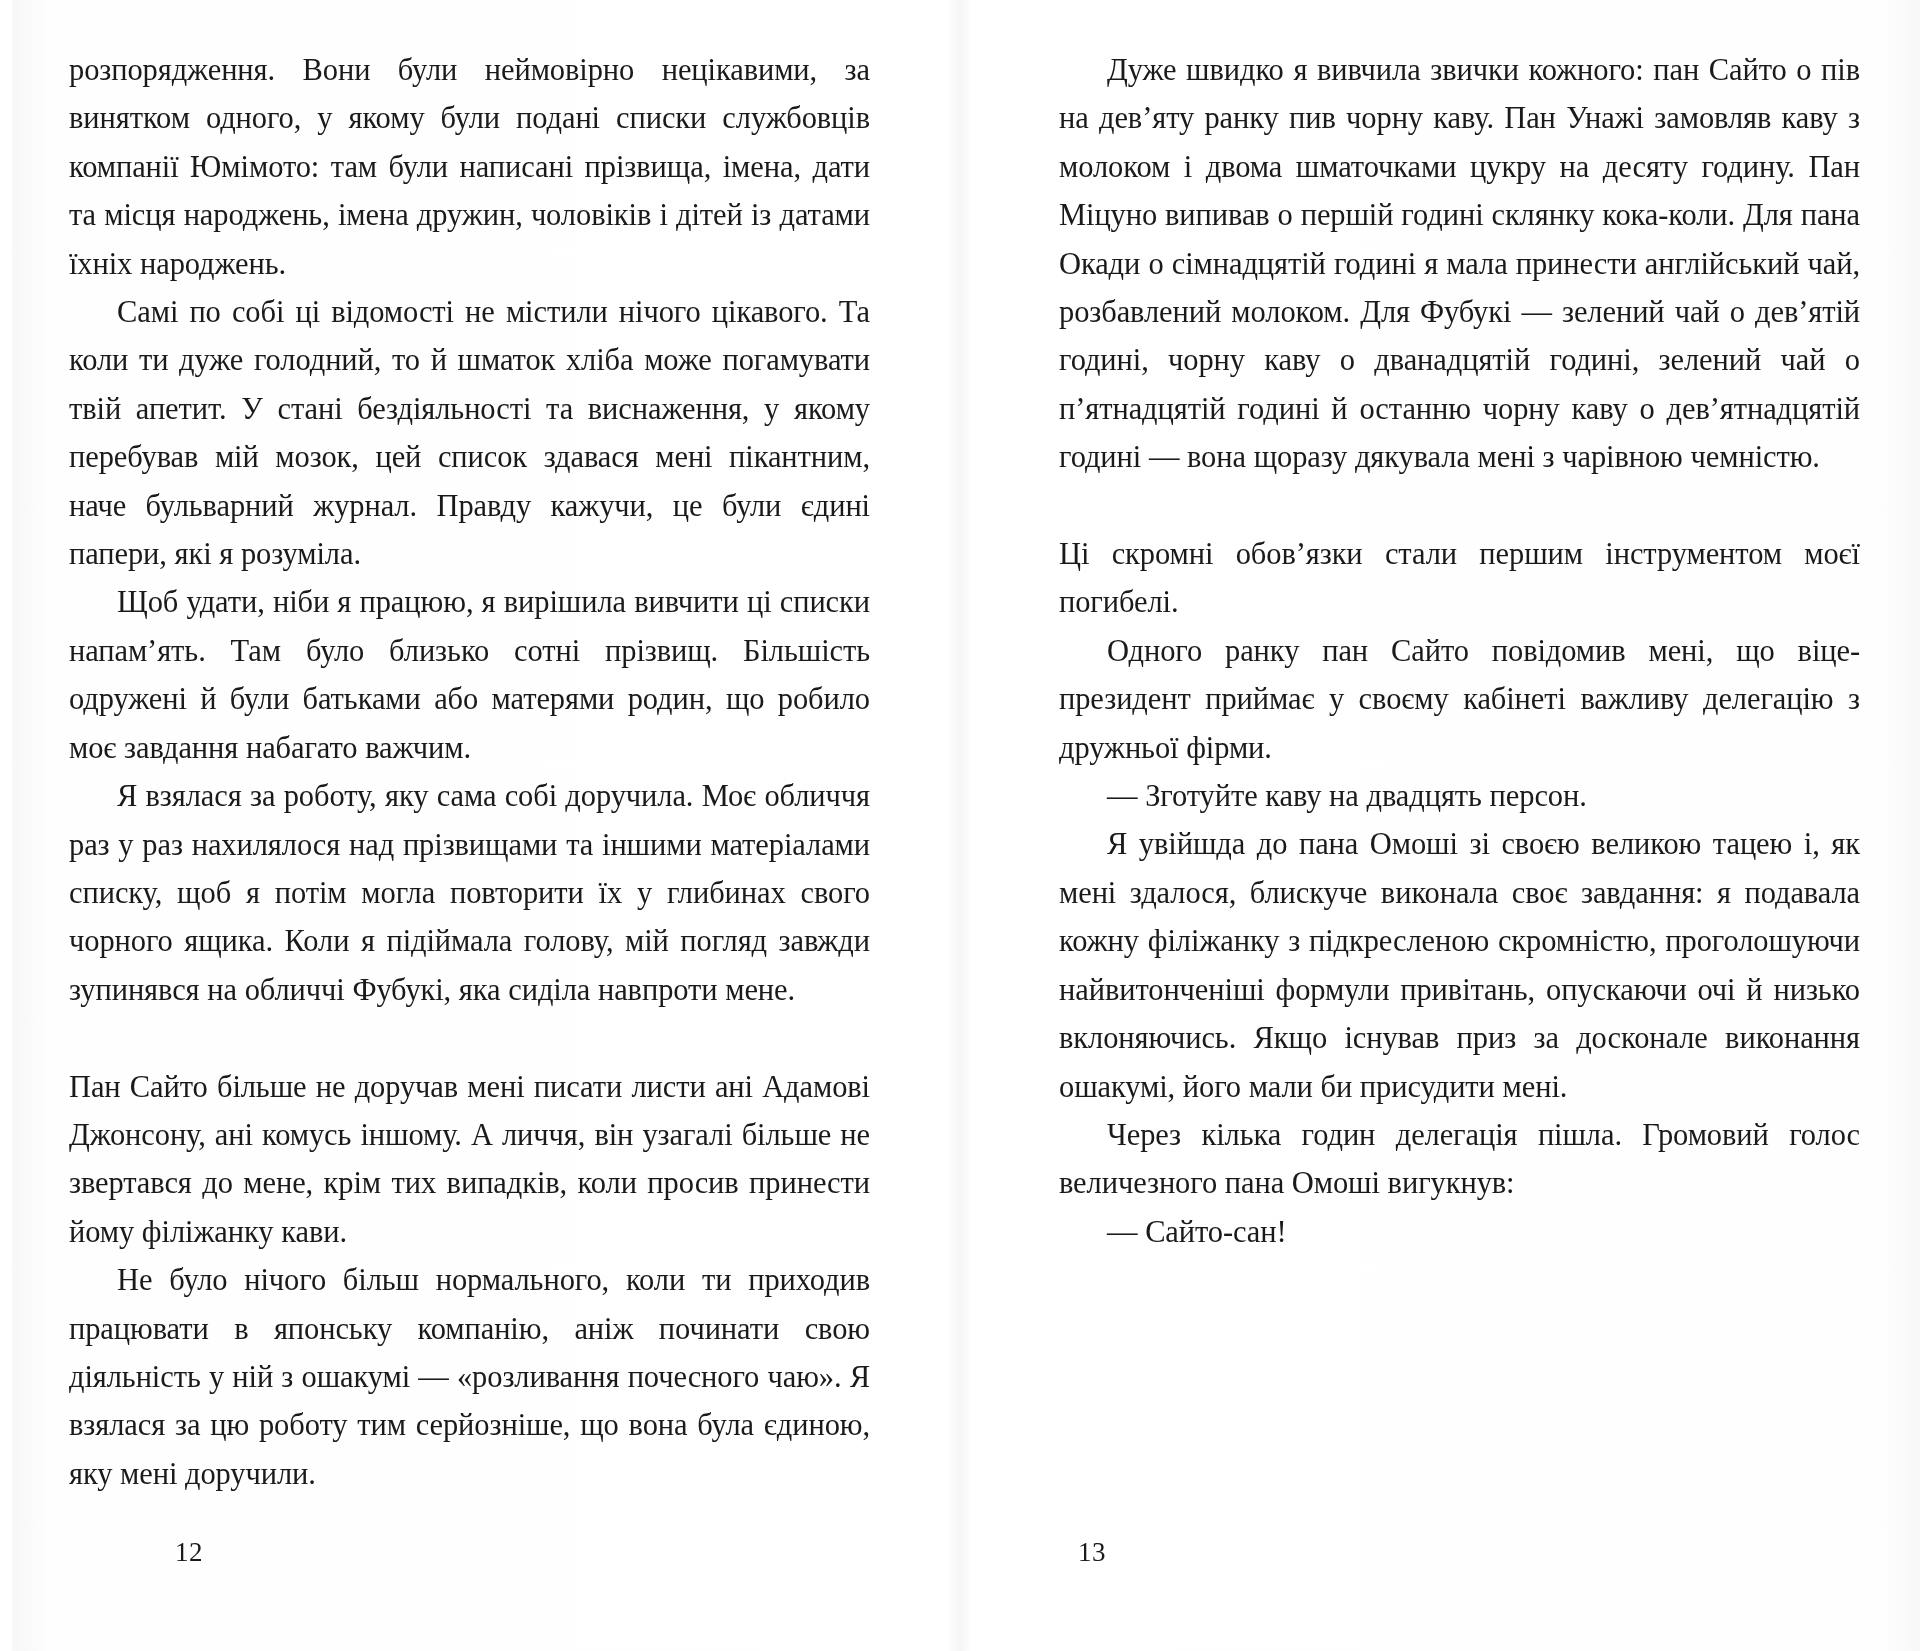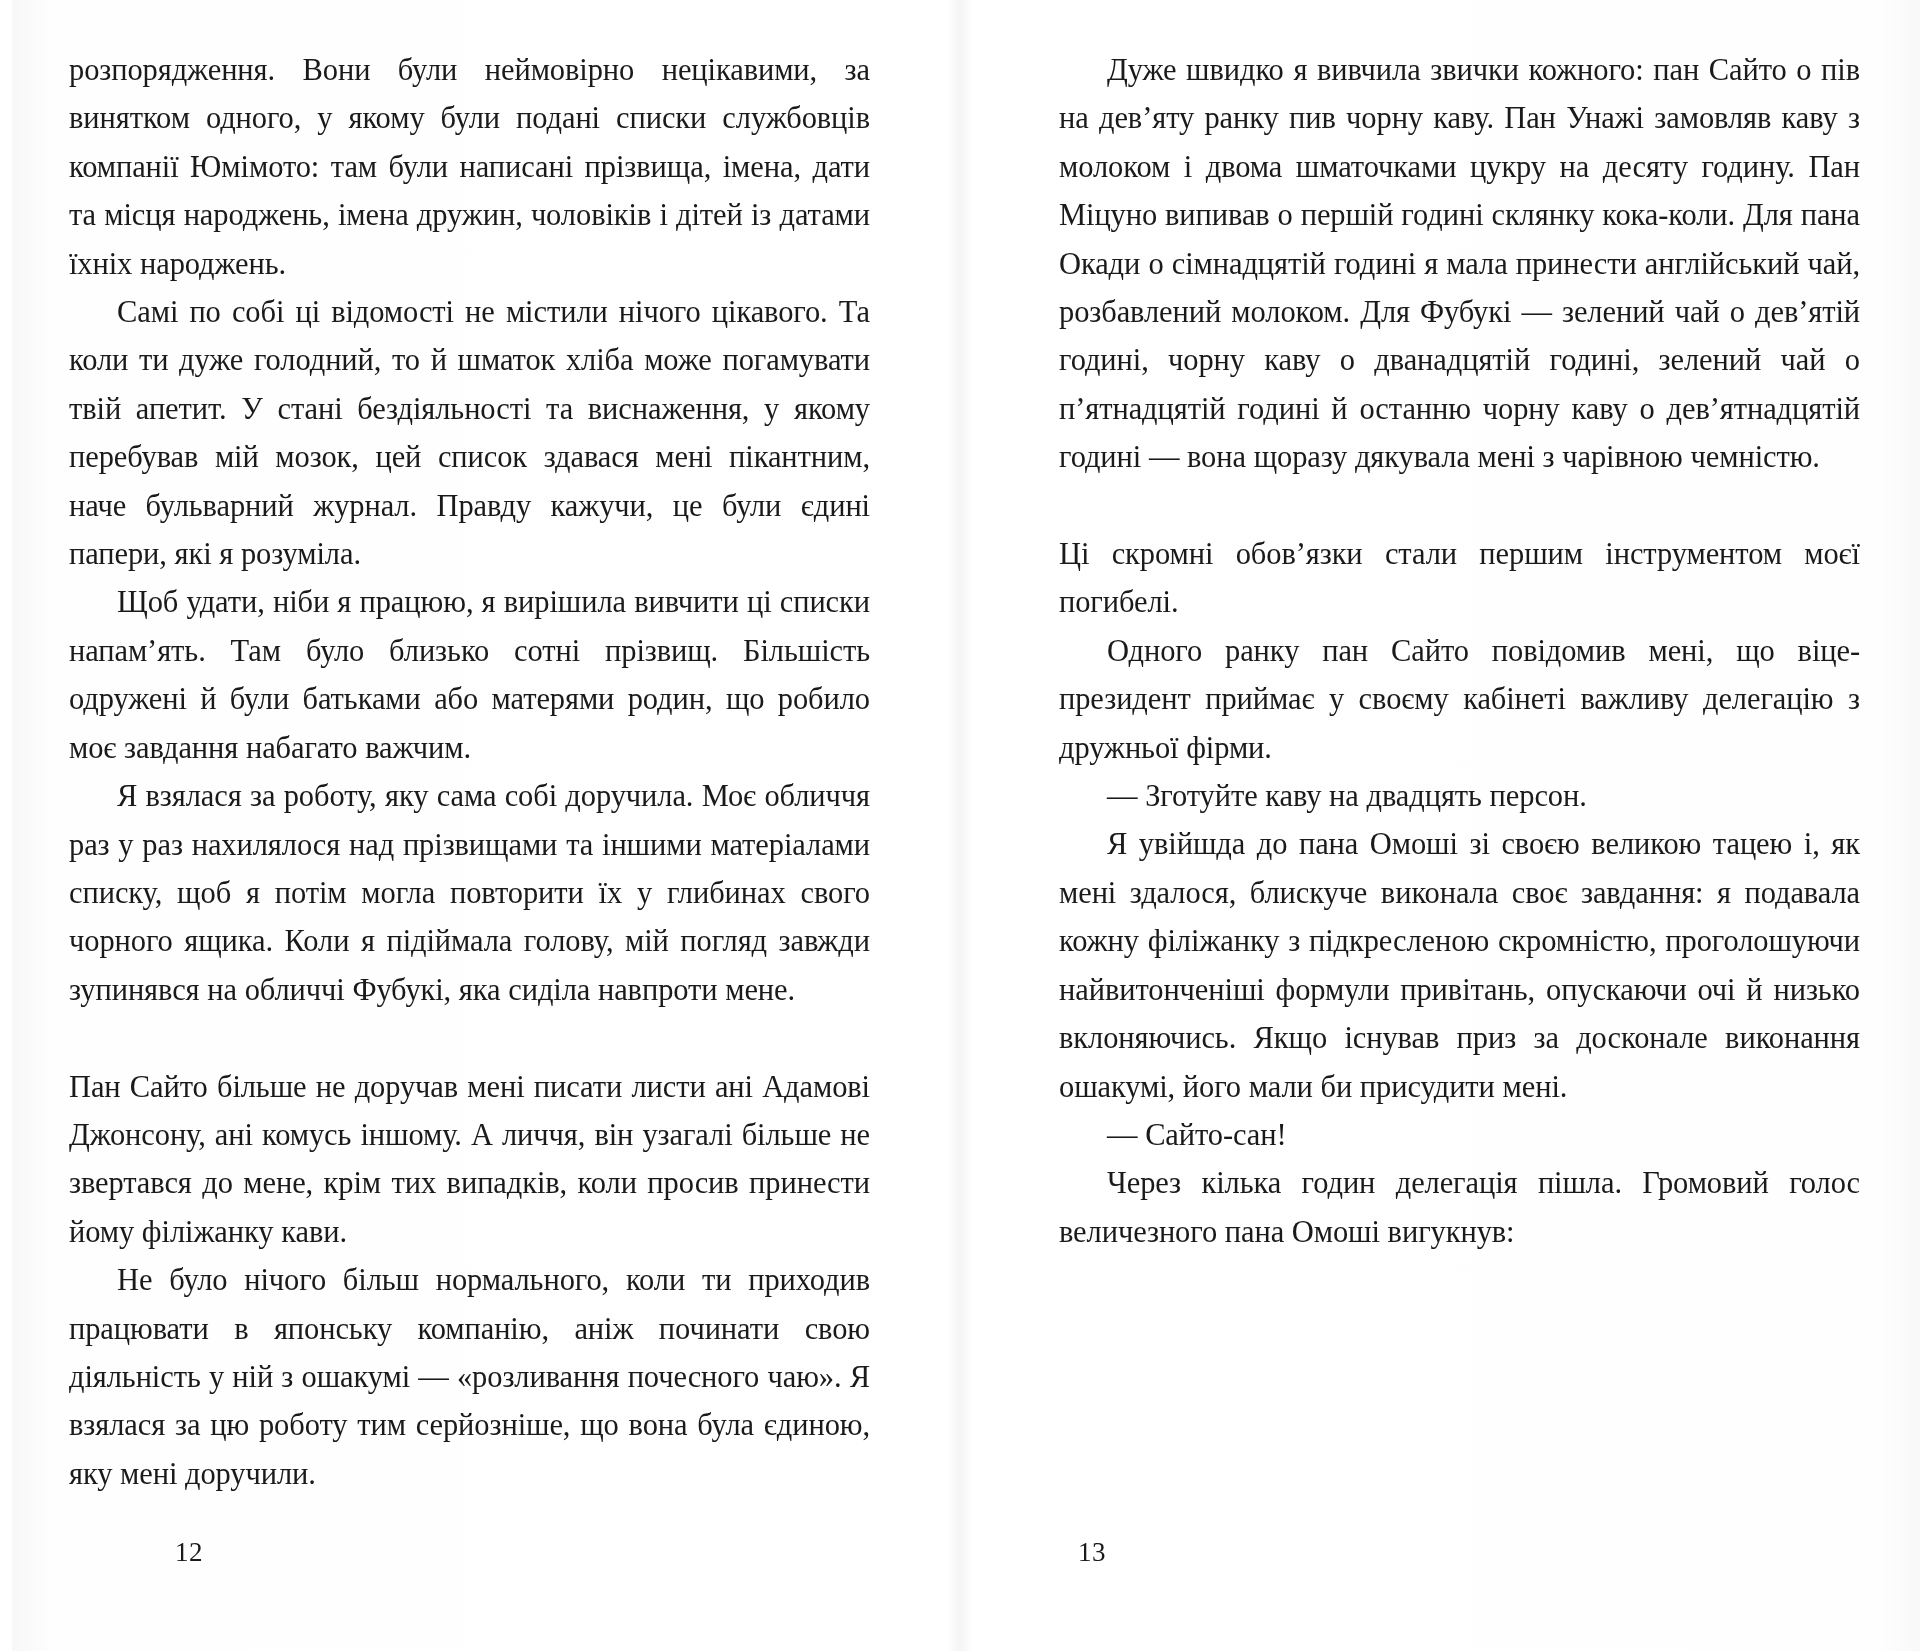--- a/index.html
+++ b/index.html
@@ -99,20 +99,20 @@
     <div class="folio">12</div>
   </div>
 
   <div class="page right">
     <div class="textblock">
       <p class="indent">Дуже швидко я вивчила звички кожного: пан Сай­то о пів на дев’яту ранку пив чорну каву. Пан Унажі за­мовляв каву з молоком і двома шматочками цукру на десяту годину. Пан Міцуно випивав о першій годині склянку кока-коли. Для пана Окади о сімнадцятій годи­ні я мала принести англійський чай, розбавлений моло­ком. Для Фубукі — зелений чай о дев’ятій годині, чорну каву о дванадцятій годині, зелений чай о п’ятнадцятій годині й останню чорну каву о дев’ятнадцятій годині — вона щоразу дякувала мені з чарівною чемністю.</p>
       <p class="noindent gap">Ці скромні обов’язки стали першим інструментом моєї погибелі.</p>
       <p class="indent">Одного ранку пан Сайто повідомив мені, що віце-президент приймає у своєму кабінеті важливу делегацію з дружньої фірми.</p>
       <p class="indent ragged">— Зготуйте каву на двадцять персон.</p>
       <p class="indent">Я увійшда до пана Омоші зі своєю великою тацею і, як мені здалося, блискуче виконала своє завдання: я подава­ла кожну філіжанку з підкресленою скромністю, проголо­шуючи найвитонченіші формули привітань, опускаючи очі й низько вклоняючись. Якщо існував приз за доско­нале виконання ошакумі, його мали би присудити мені.</p>
+      <p class="indent">Через кілька годин делегація пішла. Громовий голос величезного пана Омоші вигукнув:</p>
       <p class="indent ragged">— Сайто-сан!</p>
-      <p class="indent">Через кілька годин делегація пішла. Громовий голос величезного пана Омоші вигукнув:</p>
     </div>
     <div class="folio">13</div>
   </div>
 
   <div class="gutter"></div>
 </div>
 
 </body></html>

